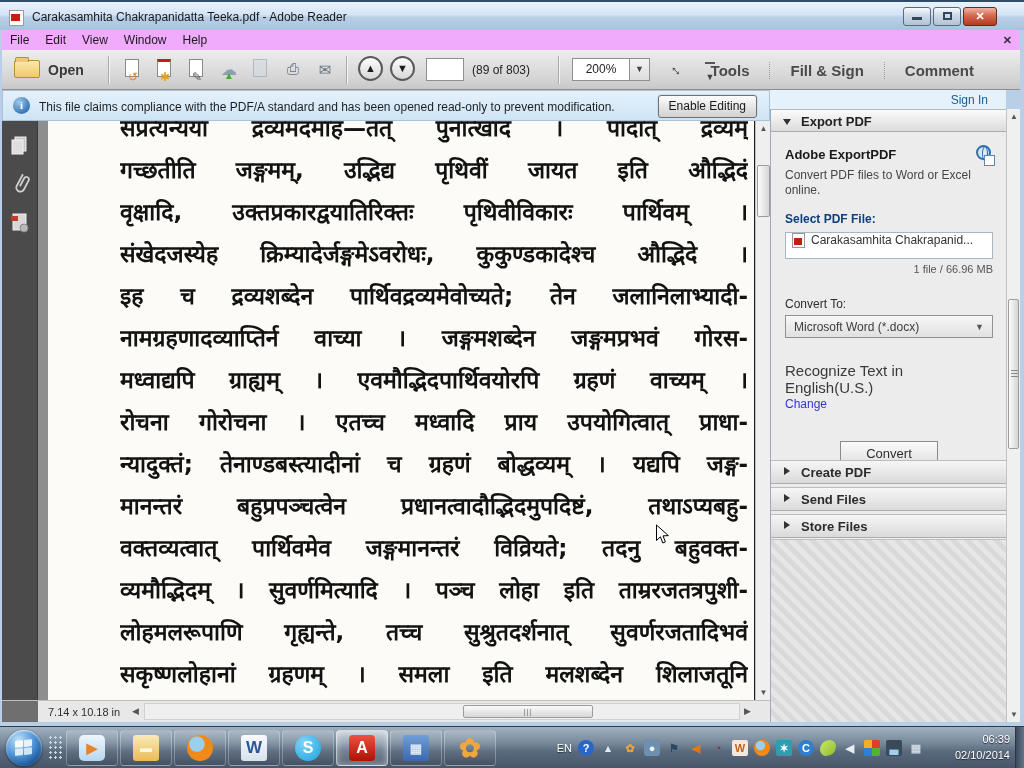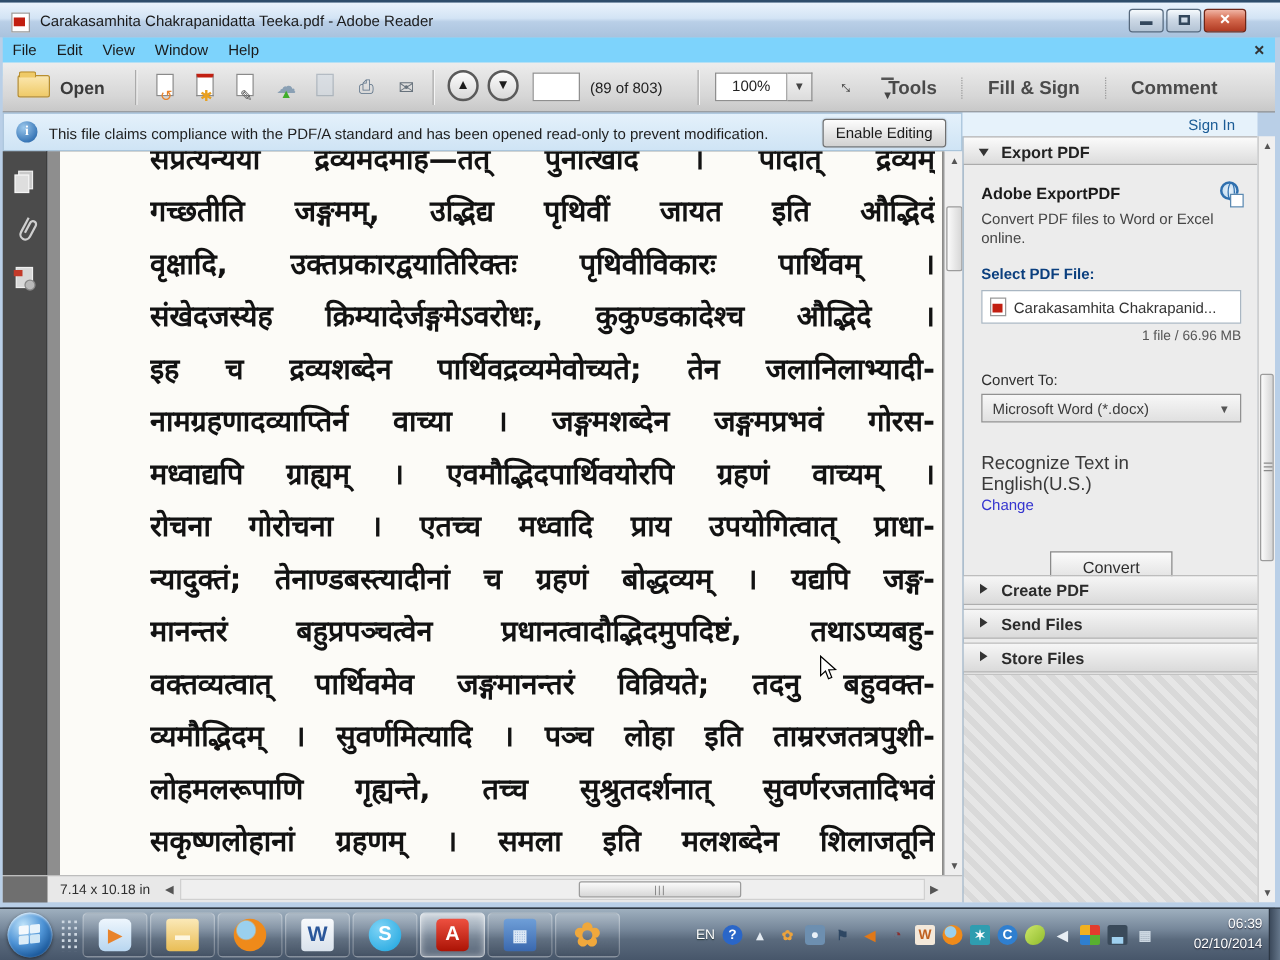--- a/index.html
+++ b/index.html
@@ -14,21 +14,21 @@
   .title-icon { position:absolute; left:9px; top:8px; width:15px; height:16px; background:#fff; border:1px solid #9a9a9a; }
   .title-icon::after { content:""; position:absolute; left:1px; top:3px; width:9px; height:7px; background:#c21f11; }
   .title-text { position:absolute; left:32px; top:8px; font-size:12px; color:#1a1a1a; }
   .winbtn { position:absolute; top:5px; height:19px; border:1px solid #56697d; border-radius:3px;
     background:linear-gradient(#f6fafd, #cdd9e6 45%, #b3c3d4); text-align:center; line-height:17px; font-size:11px; color:#33475c; }
   .winbtn.min { left:903px; width:28px; } .winbtn.max { left:933px; width:28px; }
   .winbtn.close { left:963px; width:34px; background:linear-gradient(#f0b4a4,#d4694e 45%,#b03a22); color:#fff; font-weight:bold; border-color:#6e2617; }
   .min .glyph { display:inline-block; width:10px; height:3px; background:#33475c; margin-top:9px; }
   .max .glyph { display:inline-block; width:9px; height:8px; border:2px solid #33475c; margin-top:4px; }
 
-  .menubar { position:absolute; left:2px; top:30px; width:1020px; height:32px; background:#7dd3fc; border-bottom:1px solid #d8d8d8; }
+  .menubar { position:absolute; left:2px; top:30px; width:1020px; height:32px; background:#f0abfc; border-bottom:1px solid #d8d8d8; }
   .menu-item { display:inline-block; padding:3px 8px; font-size:12px; color:#1a1a1a; }
   .menu-close { position:absolute; right:10px; top:4px; font-size:11px; color:#333; font-weight:bold; }
 
   .toolbar { position:absolute; left:2px; top:50px; width:1020px; height:40px;
     background:linear-gradient(#ededed,#d6d6d6 70%, #c8c8c8); border-bottom:1px solid #8f8f8f; }
   .tsep { position:absolute; top:6px; width:1px; height:28px; background:#aaa; box-shadow:1px 0 0 #f5f5f5; }
   .open-btn { position:absolute; left:10px; top:4px; width:90px; height:30px; }
   .folder { position:absolute; left:2px; top:6px; width:26px; height:18px; background:linear-gradient(#fbe7ae,#efca68); border:1px solid #b98f2e; border-radius:2px; }
   .folder::before { content:""; position:absolute; left:0; top:-4px; width:12px; height:4px; background:#efca68; border:1px solid #b98f2e; border-bottom:none; border-radius:2px 2px 0 0; }
   .open-label { position:absolute; left:36px; top:8px; font-size:14px; font-weight:bold; color:#3a3a3a; }
@@ -87,21 +87,21 @@
   .phead { position:relative; height:23px; background:linear-gradient(#fbfbfb,#dcdcdc); border-top:1px solid #b7b7b7; border-bottom:1px solid #ababab; }
   .phead .tri-d { position:absolute; left:12px; top:9px; width:0; height:0; border-left:4px solid transparent; border-right:4px solid transparent; border-top:6px solid #333; }
   .phead .lbl { position:absolute; left:30px; top:4px; font-size:13px; font-weight:bold; color:#222; }
   .pbody { position:absolute; left:0; top:24px; width:236px; padding:14px 14px 0 14px; }
   .product { font-size:13px; font-weight:bold; color:#1a1a1a; }
   .globe { position:absolute; right:16px; top:12px; width:15px; height:15px; border-radius:50%; border:2px solid #2f6fae; background:radial-gradient(#e8f2fb,#bcd8ee); }
   .globe::before { content:""; position:absolute; left:4px; top:-1px; width:4px; height:13px; border:1px solid #2f6fae; border-radius:50%; }
   .globe::after { content:""; position:absolute; left:6px; top:8px; width:9px; height:9px; background:#fff; border:1px solid #5a88b0; }
   .pdesc { margin-top:6px; font-size:12px; color:#464646; line-height:15px; width:200px; }
   .sel-label { margin-top:14px; font-size:12px; font-weight:bold; color:#0b3f7e; }
-  .filechip { margin-top:6px; height:27px; background:#fff; border:1px solid #a9b6c2; display:flex; align-items:center; padding:0 6px; }
+  .filechip { margin-top:6px; height:27px; background:#fff; border:1px solid #a9b6c2; display:flex; align-items:flex-start; padding:0 6px; }
   .pdfico { position:relative; width:13px; height:15px; background:#fff; border:1px solid #999; margin-right:6px; flex:0 0 auto; }
   .pdfico::after { content:""; position:absolute; left:1px; top:4px; width:8px; height:7px; background:#c21f11; }
   .filechip .fname { font-size:12px; color:#333; white-space:nowrap; overflow:hidden; }
   .fmeta { margin-top:4px; text-align:right; font-size:11px; color:#555; }
   .cvt-label { margin-top:22px; font-size:12px; color:#2e2e2e; }
   .dropdown { margin-top:4px; height:23px; border:1px solid #919191; background:linear-gradient(#f7f7f7,#e0e0e0); display:flex; align-items:center; padding:0 8px; }
   .dropdown .dtext { flex:1; font-size:12px; color:#3c3c3c; }
   .dropdown .dcar { font-size:9px; color:#555; }
   .recog { margin-top:24px; font-size:15px; color:#3a3a3a; }
   .change { font-size:12px; color:#3434cf; margin-top:1px; }
@@ -199,21 +199,21 @@
           <span class="ov" style="bottom:4px;font-size:15px;color:#67727c;">✉</span>
         </div>
       <div class="tsep" style="left:344px;"></div>
 
       <div class="circ" style="left:356px;">▲</div>
       <div class="circ" style="left:388px;">▼</div>
       <input class="pagebox" value="" style="">
       <div class="pageinfo">(89 of 803)</div>
       <div class="tsep" style="left:556px;"></div>
 
-      <div class="zoombox">100%</div>
+      <div class="zoombox">200%</div>
       <div class="zoomcaret">▼</div>
       <div class="fit-icon">↔</div>
       <div class="ovflw"><span class="bar"></span><span class="car">▼</span></div>
 
       <div class="ribbon-tabs">
 
       <span class="tab">Tools</span>
           <span class="tab">Fill &amp; Sign</span>
           <span class="tab">Comment</span>
         </div>

